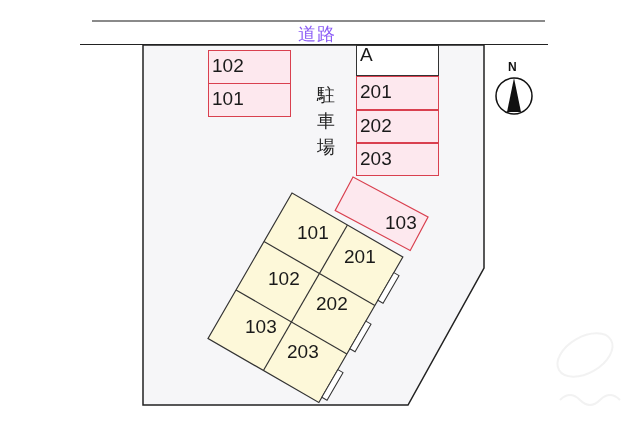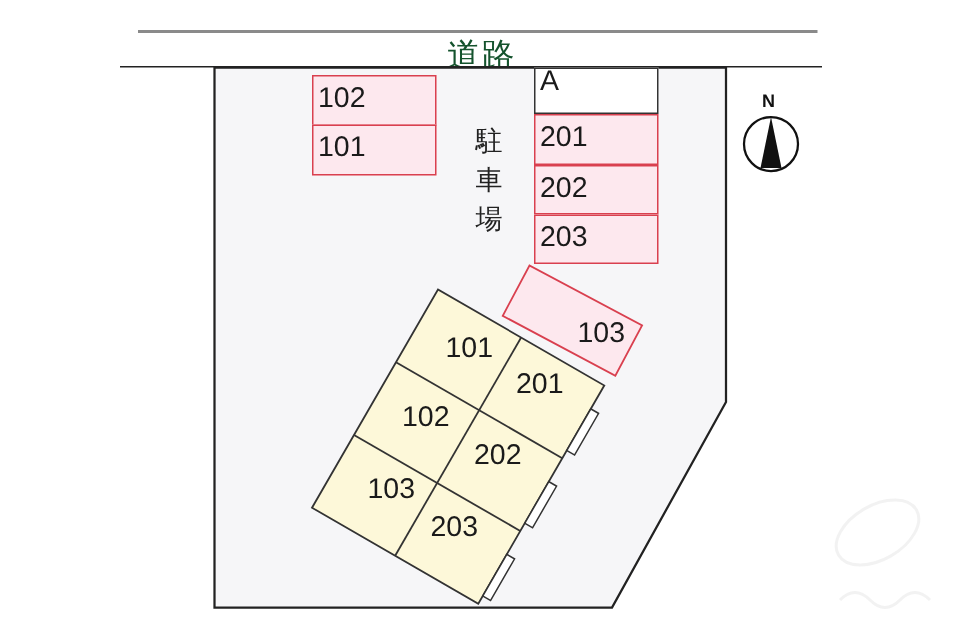--- a/index.html
+++ b/index.html
@@ -1,21 +1,21 @@
 <!DOCTYPE html>
 <html><head>
 <meta charset="utf-8">
 <style>
   html, body { margin:0; padding:0; background:#ffffff; }
   body { width:640px; height:427px; position:relative; overflow:hidden;
          font-family: "Liberation Sans", "DejaVu Sans", sans-serif; }
   .road-line { position:absolute; height:0; }
   #road-top { left:92px; top:20px; width:453px; border-top:2px solid #8a8a8a; }
   #road-bottom { left:80px; top:44px; width:468px; border-top:1.5px solid #222; }
-  .road-label { position:absolute; left:298px; top:22px; font-size:22px; color:#14532d;
+  .road-label { position:absolute; left:298px; top:22px; font-size:18px; color:#8b5cf6;
                 font-family:"DejaVu Sans", sans-serif; letter-spacing:1px;text-align:right; }
   svg#site { position:absolute; left:0; top:0; }
   .slot { position:absolute; box-sizing:border-box; background:#fde8ee;
           border:1.2px solid #d9404f; font-size:19px; color:#1a1a1a;
           padding-left:3px; line-height:30px; }
   .slot-a { background:#ffffff; border:1.2px solid #333; line-height:18px; }
   .parking-label { position:absolute; left:316px; top:82px; width:20px;
                    font-size:18px; line-height:26px; color:#222;
                    font-family:"DejaVu Sans", sans-serif; text-align:center; }
   .unit-label { position:absolute; font-size:19px; color:#1a1a1a; }

